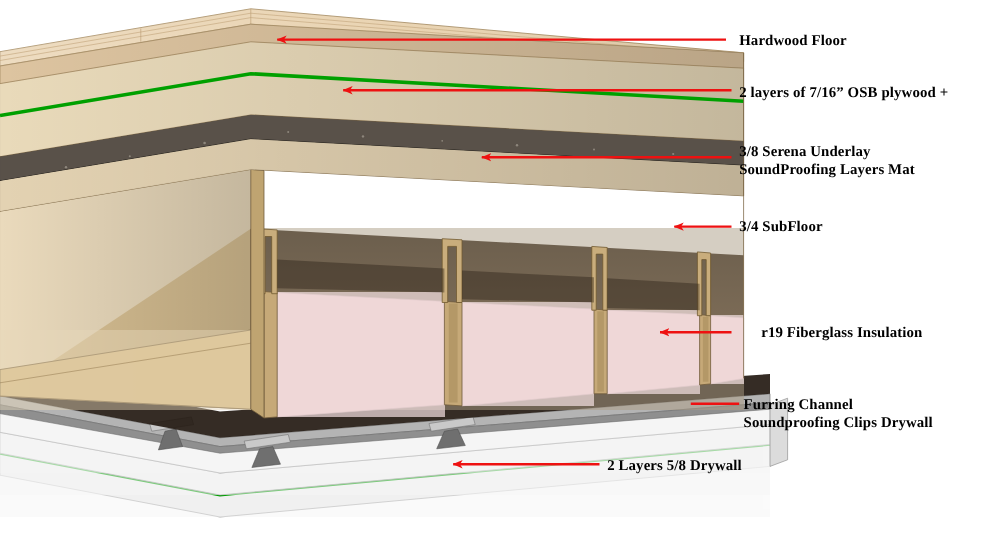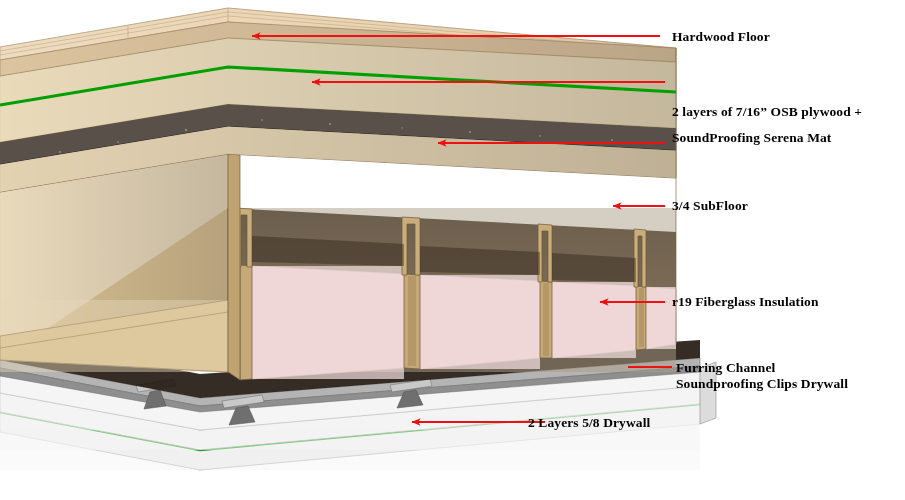--- a/index.html
+++ b/index.html
@@ -261,21 +261,21 @@
         <line x1="665" y1="143" x2="438" y2="143" stroke="#ee1111" stroke-width="2.2" marker-end="url(#ah)"></line>
         <line x1="665" y1="206" x2="613" y2="206" stroke="#ee1111" stroke-width="2.2" marker-end="url(#ah)"></line>
         <line x1="665" y1="302" x2="600" y2="302" stroke="#ee1111" stroke-width="2.2" marker-end="url(#ah)"></line>
         <line x1="672" y1="367" x2="628" y2="367" stroke="#ee1111" stroke-width="2.2"></line>
         <line x1="545" y1="422" x2="412" y2="422" stroke="#ee1111" stroke-width="2.2" marker-end="url(#ah)"></line>
       </g>
   </svg>
 
   <div class="callout-layer" id="label-layer">
       <div class="label" style="left: 672px; top: 29px;"><div>Hardwood Floor</div></div>
-      <div class="label" style="left: 672px; top: 76px; margin-top: 28px;"><div>2 layers of 7/16” OSB plywood +</div></div>
-      <div class="label" style="left: 672px; top: 130px;"><div>SoundProofing Serena Mat</div></div>
+      <div class="label" style="left: 672px; top: 76px;"><div>2 layers of 7/16” OSB plywood +</div></div>
+      <div class="label" style="left: 672px; top: 130px;"><div>3/8 Serena Underlay</div><div>SoundProofing Layers Mat</div></div>
       <div class="label" style="left: 672px; top: 198px; text-align: right;"><div>3/4 SubFloor</div></div>
-      <div class="label" style="left: 672px; top: 294px;"><div>r19 Fiberglass Insulation</div></div>
+      <div class="label" style="left: 692px; top: 294px;"><div>r19 Fiberglass Insulation</div></div>
       <div class="label" style="left: 676px; top: 360px;"><div>Furring Channel</div><div>Soundproofing Clips Drywall</div></div>
-      <div class="label" style="left: 528px; top: 415px;"><div>2 Layers 5/8 Drywall</div></div>
+      <div class="label" style="left: 552px; top: 415px;"><div>2 Layers 5/8 Drywall</div></div>
     </div>
 
 </div>
 
 </body></html>

